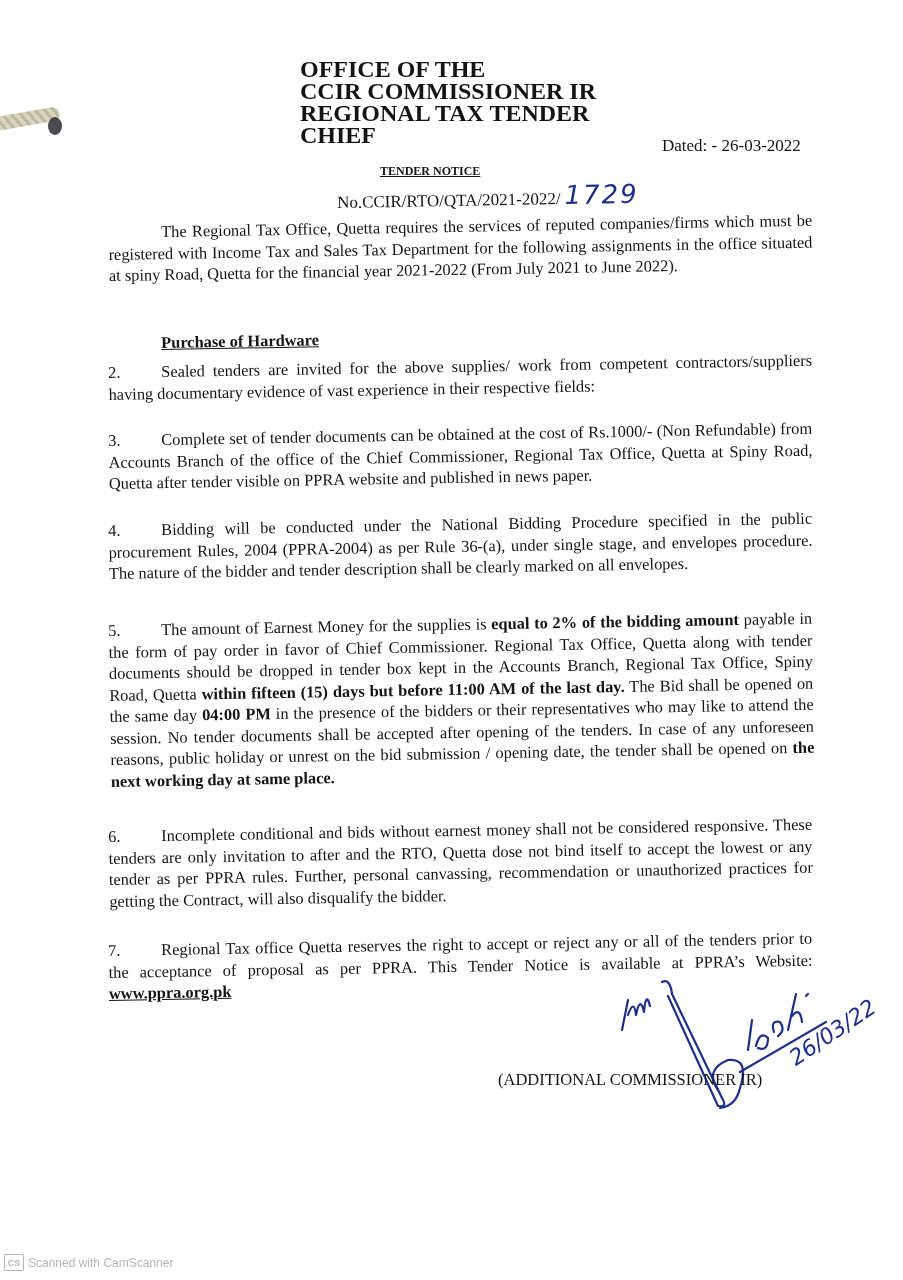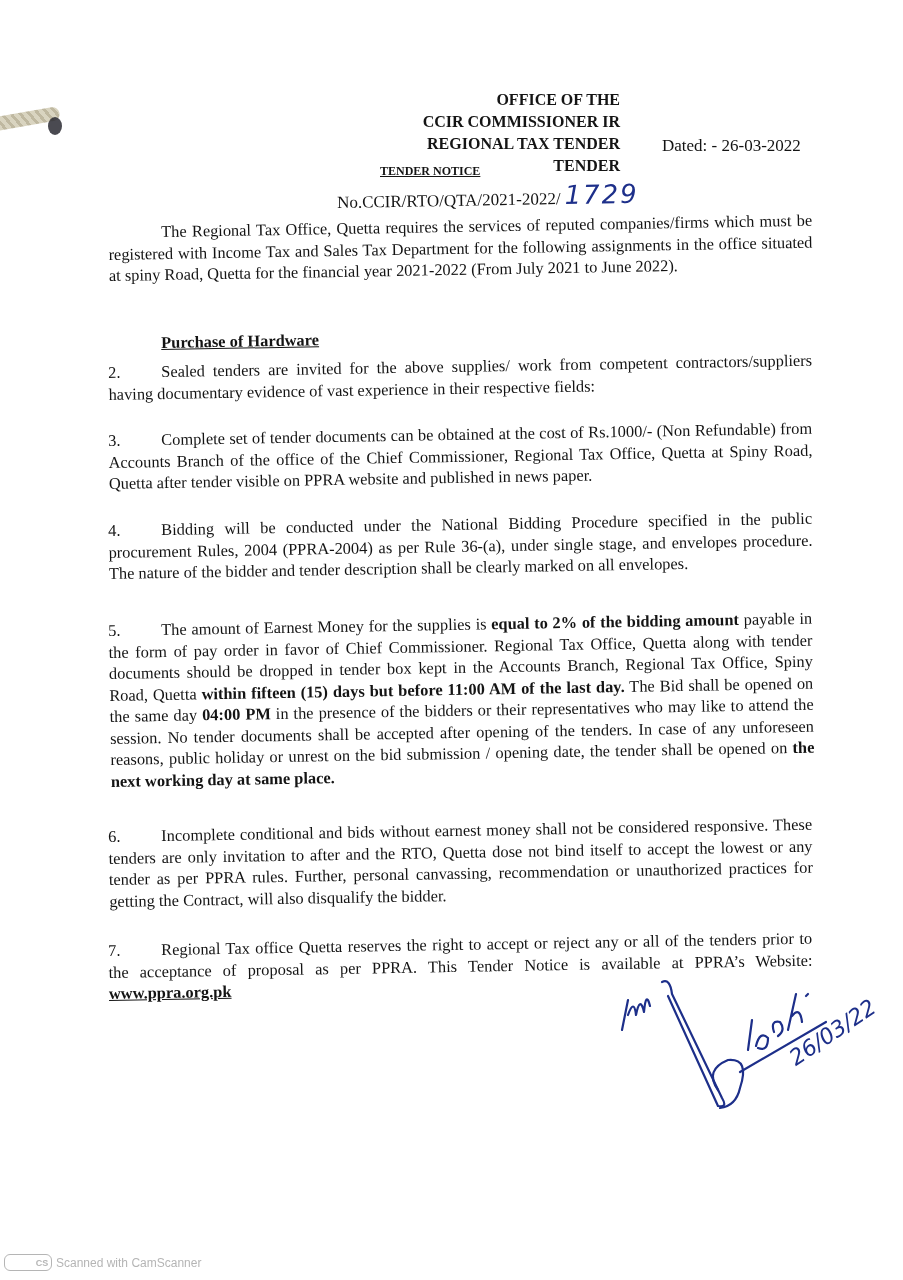--- a/index.html
+++ b/index.html
@@ -18,21 +18,21 @@
     background: repeating-linear-gradient(60deg, #d9d4c0 0 4px, #bfb8a0 4px 7px);
     border-radius: 7px; transform: rotate(-10deg);
   }
   .tag-hole {
     position: absolute; left: 48px; top: 117px; width: 14px; height: 18px;
     background: #2a2a33; border-radius: 50%; opacity: .85;
   }
 
   .header {
     position: absolute; left: 300px; top: 58px; width: 320px;
-    text-align: right; font-weight: bold; font-size: 16px; line-height: 22px; margin-top: 31px;
+    text-align: left; font-weight: bold; font-size: 24px; line-height: 22px;
   }
   .dated {
     position: absolute; left: 662px; top: 136px; font-size: 17px; text-align: center;
   }
   .tender-title {
     position: absolute; left: 380px; top: 164px; font-weight: bold; font-size: 12px;
     text-decoration: underline;
   }
   .tender-no {
     position: absolute; left: 337px; top: 184px; font-size: 17px;
@@ -64,37 +64,37 @@
   }
   .sig-svg { position: absolute; left: 600px; top: 960px; }
 
   .footer {
     position: absolute; left: 4px; top: 1254px;
     font-family: "Liberation Sans", sans-serif; font-size: 12px; color: #b5b5b5;
     display: flex; align-items: center; gap: 4px;
   }
   .cs-logo {
     display: inline-flex; align-items: center; justify-content: center;
-    width: 18px; height: 15px; border: 1.5px solid #b5b5b5; border-radius: 6px;
-    font-size: 9px; font-weight: bold; color: #b5b5b5; padding-left: 28px;
+    width: 18px; height: 15px; border: 1.5px solid #b5b5b5; border-radius: 1px;
+    font-size: 9px; font-weight: bold; color: #b5b5b5;
   }
 </style>
 </head>
 <body>
 
 <div class="page">
 
   <div class="tag-string"></div>
   <div class="tag-hole"></div>
 
   <div class="header">
     <div>OFFICE OF THE</div>
     <div>CCIR COMMISSIONER IR</div>
     <div>REGIONAL TAX TENDER</div>
-    <div>TENDER</div>
+    <div>CHIEF</div>
   </div>
 
   <div class="dated">Dated: - 26-03-2022</div>
 
   <div class="tender-title">TENDER NOTICE</div>
   <div class="tender-no">
     <span>No.CCIR/RTO/QTA/2021-2022/</span><span class="handwritten-no">1729</span>
   </div>
 
   <div class="body-text" style="top:222px;">
@@ -133,19 +133,20 @@
       <path d="M62 22 Q70 18 72 34 L122 138 Q128 148 118 146 L68 36"></path>
       <path d="M118 130 Q104 110 128 100 Q150 98 140 128 Q136 146 120 148"></path>
       <path d="M148 90 L152 60 M156 86 Q160 70 168 78 Q168 92 158 88 M174 72 Q170 60 180 62 Q186 70 178 76 M188 70 L196 34 M192 56 Q200 46 202 62"></path>
       <path d="M206 36 L208 34"></path>
       <path d="M140 112 L226 62"></path>
       <text x="178" y="92" font-size="22" fill="#1d2f8a" stroke="none" transform="rotate(-34 210 70)" font-family="DejaVu Sans, sans-serif" font-style="italic">26/03/22</text>
     </g>
   </svg>
 
   <div class="signature-block">
+    <div>(ADDITIONAL COMMISSIONER IR)</div>
   </div>
 
   <div class="footer">
     <span class="cs-logo">CS</span>
     <span>Scanned with CamScanner</span>
   </div>
 </div>
 
 </body></html>

